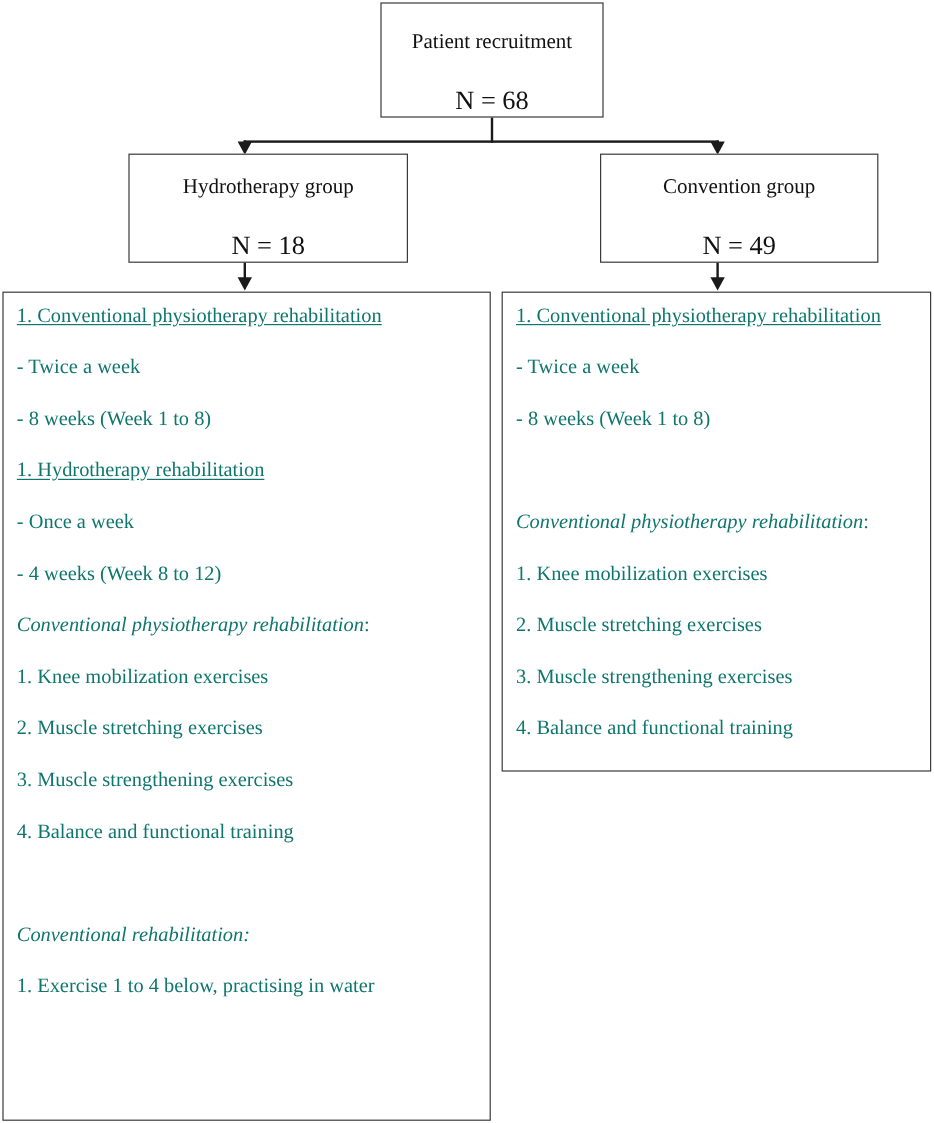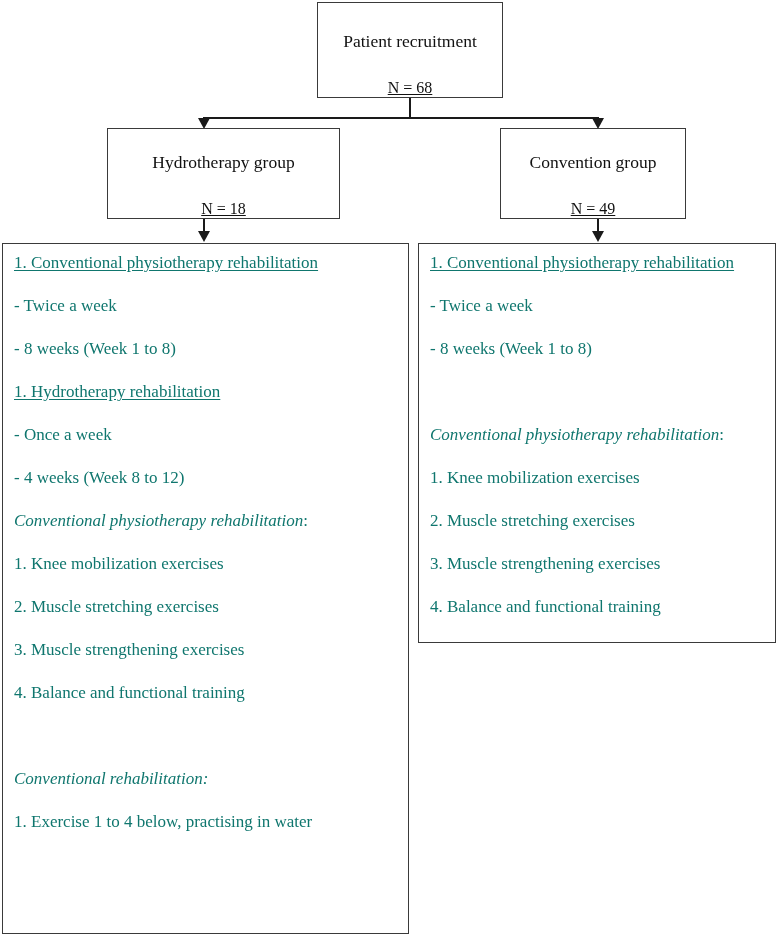--- a/index.html
+++ b/index.html
@@ -34,30 +34,29 @@
     flex-direction: column;
     align-items: center;
     justify-content: flex-end;
   }
   .node-title {
     font-size: 17.5px;
     line-height: 1.2;
     white-space: nowrap;
   }
   .node-count {
-    font-size: 16px;
+    font-size: 22px;
     line-height: 1.2;
     margin-top: 26px;
     white-space: nowrap;
-    text-decoration: underline;
   }
 
   #patient-box  { left: 317px; top: 2px;   width: 186px; height: 96px; }
   #hydro-box    { left: 107px; top: 128px; width: 233px; height: 91px; }
-  #conv-box     { left: 500px; top: 128px; width: 186px; height: 91px; }
+  #conv-box     { left: 500px; top: 128px; width: 232px; height: 91px; }
 
   
   #hydro-detail { left: 2px;   top: 243px; width: 407px; height: 691px; }
   #conv-detail  { left: 418px; top: 243px; width: 358px; height: 400px; }
 
   .detail-body {
     position: absolute;
     left: 11px;
     right: 8px;
     top: 9px;

